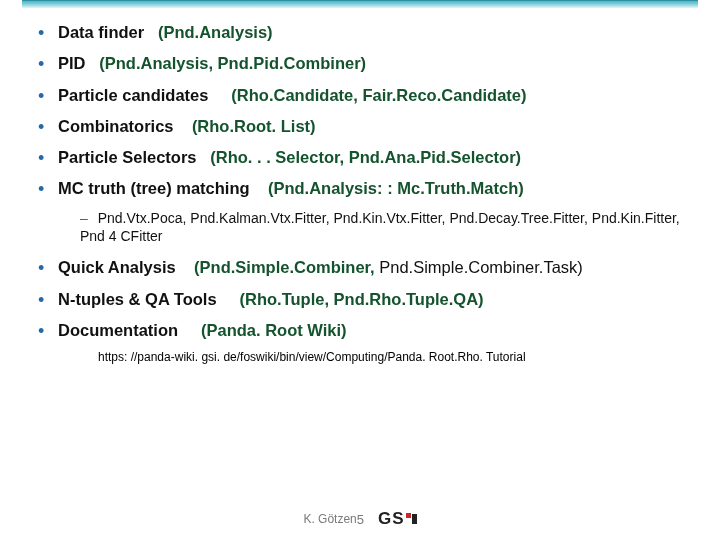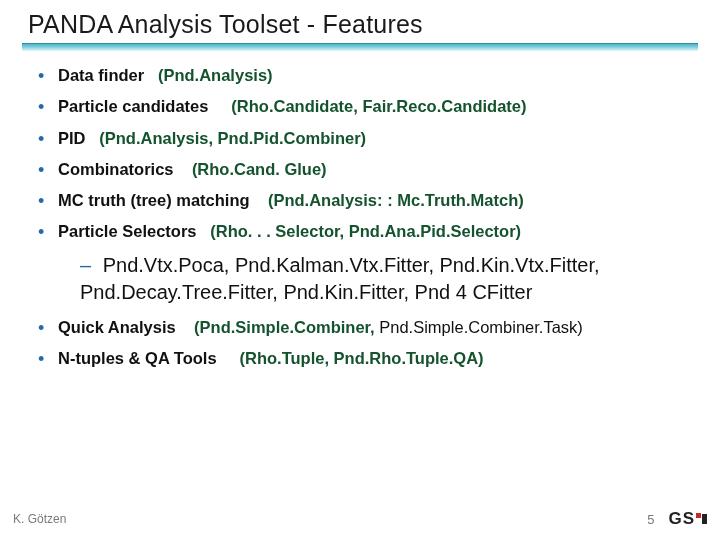--- a/index.html
+++ b/index.html
@@ -11,90 +11,96 @@
     position: absolute; left: 0; right: 0; top: 0; height: 8px;
     background: linear-gradient(to bottom, #4fb4c7 0%, #7fd0dc 45%, #e6f5f8 100%);
     border-top: 1px solid #2e8fa0;
   }
   .content { padding: 0 36px 0 36px; }
   ul.main { list-style: none; }
   ul.main > li { position: relative; padding-left: 22px; margin: 9px 0 9px 0; font-size: 16.5px; line-height: 1.35; }
   ul.main > li::before { content: "•"; position: absolute; left: 2px; top: 0; color: #2669a8; font-size: 18px; }
   .bold { font-weight: 700; }
   .paren { color: #14532d; font-weight: 700; margin-top: 48px; }
-  .sub { margin: 2px 0 6px 44px; font-size: 20px; line-height: 1.35; }
+  .sub { margin: 2px 0 6px 44px; font-size: 14px; line-height: 1.35; }
   .sub .dash { color: #2669a8; font-weight: 400; margin-right: 6px; }
   .url { font-size: 12px; margin: 2px 0 0 62px; color: #000; }
-  .footer { position: absolute; left: 0; right: 0; bottom: 8px; height: 26px; display: flex; align-items: center; justify-content: space-between; padding: 0 13px; font-size: 12px; color: #7a7a7a; }
+  .footer { position: absolute; left: 0; right: 0; bottom: 8px; height: 26px; display: flex; align-items: center; justify-content: center; padding: 0 13px; font-size: 12px; color: #7a7a7a; }
   .footer .left { }
   .footer .center { position: absolute; left: 50%; transform: translateX(-50%); }
   .footer .right { display: flex; align-items: center; gap: 8px; }
   .pagenum { color: #7a7a7a; font-size: 13px; margin-right: 6px; }
   .logo { font-family: Arial, sans-serif; font-weight: 700; letter-spacing: 1px; color: #222; font-size: 15px; display: flex; align-items: center; gap: 0; }
   .logo .g { font-size: 17px; }
   .logo .s { font-size: 17px; }
   .logo .i { display: inline-block; width: 5px; height: 5px; background: #c62828; border-radius: 0; margin: 0 1px 0 1px; position: relative; top: -4px; }
   .logo .ibar { display: inline-block; width: 5px; height: 10px; background: #222; margin-left: 0; }
   .tight { margin-top: 4px; }
   .after-sub { margin-top: 10px; }
 </style>
 </head>
 <body>
 
 <div class="slide">
-  <div class="title-bar">PANDA Analysis Toolset - Features</div>
   <div class="title-underline">
       <div class="grad"></div>
     </div>
 
   <div class="content">
     <ul class="main">
       <li>
         <span class="bold">Data finder</span>&nbsp;&nbsp;
         <span class="paren">(Pnd.Analysis)</span>
       </li>
       <li>
+        <span class="bold">PID</span>&nbsp;&nbsp;
+        <span class="paren">(Pnd.Analysis, Pnd.Pid.Combiner)</span>
+      </li>
+      <li>
         <span class="bold">Particle candidates</span>&nbsp;&nbsp;&nbsp;&nbsp;
         <span class="paren">(Rho.Candidate, Fair.Reco.Candidate)</span>
       </li>
       <li>
-        <span class="bold">PID</span>&nbsp;&nbsp;
-        <span class="paren">(Pnd.Analysis, Pnd.Pid.Combiner)</span>
+        <span class="bold">Combinatorics</span>&nbsp;&nbsp;&nbsp;
+        <span class="paren">(Rho.Root. List)</span>
       </li>
       <li>
-        <span class="bold">Combinatorics</span>&nbsp;&nbsp;&nbsp;
-        <span class="paren">(Rho.Cand. Glue)</span>
+        <span class="bold">Particle  Selectors</span>&nbsp;&nbsp;
+        <span class="paren">(Rho. . . Selector, Pnd.Ana.Pid.Selector)</span>
       </li>
       <li>
         <span class="bold">MC truth  (tree) matching</span>&nbsp;&nbsp;&nbsp;
         <span class="paren">(Pnd.Analysis: : Mc.Truth.Match)</span>
-      </li>
-      <li>
-        <span class="bold">Particle  Selectors</span>&nbsp;&nbsp;
-        <span class="paren">(Rho. . . Selector, Pnd.Ana.Pid.Selector)</span>
       </li>
     </ul>
 
     <div class="sub">
       <span class="dash">–</span>
       <span>Pnd.Vtx.Poca, Pnd.Kalman.Vtx.Fitter, Pnd.Kin.Vtx.Fitter, Pnd.Decay.Tree.Fitter, Pnd.Kin.Fitter, Pnd 4 CFitter</span>
     </div>
 
     <ul class="main after-sub">
       <li>
         <span class="bold">Quick Analysis</span>&nbsp;&nbsp;&nbsp;
         <span class="paren">(Pnd.Simple.Combiner,</span>
         <span>Pnd.Simple.Combiner.Task)</span>
       </li>
       <li>
         <span class="bold">N-tuples &amp; QA Tools</span>&nbsp;&nbsp;&nbsp;&nbsp;
         <span class="paren">(Rho.Tuple, Pnd.Rho.Tuple.QA)</span>
       </li>
     </ul>
 
+    <ul class="main tight">
+      <li>
+        <span class="bold">Documentation</span>&nbsp;&nbsp;&nbsp;&nbsp;
+        <span class="paren">(Panda. Root Wiki)</span>
+      </li>
+    </ul>
+    <div class="url">https: //panda-wiki. gsi. de/foswiki/bin/view/Computing/Panda. Root.Rho. Tutorial</div>
   </div>
 
   <div class="footer">
     <div class="left">K. Götzen</div>
     <div class="right">
       <span class="pagenum">5</span>
       <span class="logo">
         <span class="g">G</span>
           <span class="s">S</span>
           <span class="i"></span>

